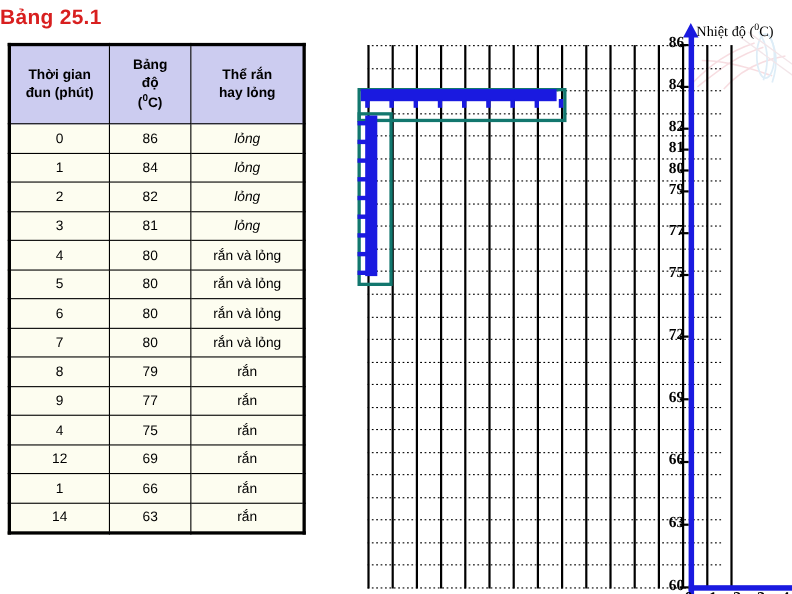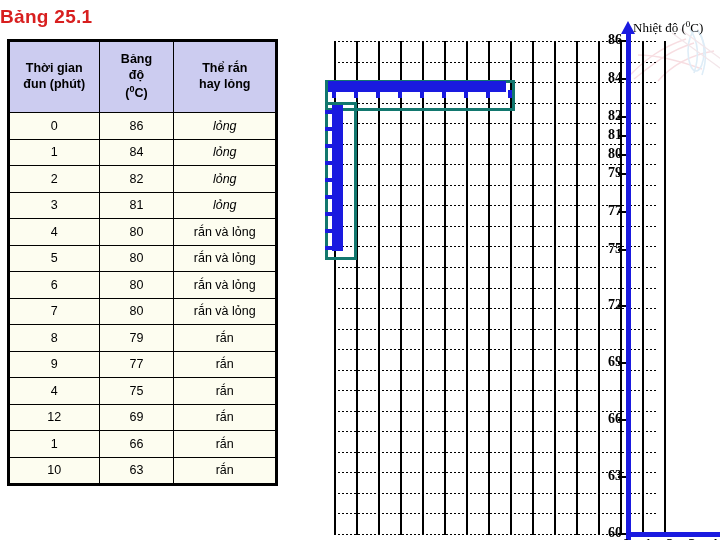--- a/index.html
+++ b/index.html
@@ -214,21 +214,21 @@
           <td class="col-time">12</td>
           <td class="col-temp">69</td>
           <td class="col-state state-solid">rắn</td>
         </tr>
         <tr>
           <td class="col-time">1</td>
           <td class="col-temp">66</td>
           <td class="col-state state-solid">rắn</td>
         </tr>
         <tr>
-          <td class="col-time">10</td>
+          <td class="col-time">14</td>
           <td class="col-temp">63</td>
           <td class="col-state state-solid">rắn</td>
         </tr>
       </tbody>
   </table>
 </div>
 
 <div id="chart-panel">
 
   <svg id="watermark" viewBox="0 0 118 58">

